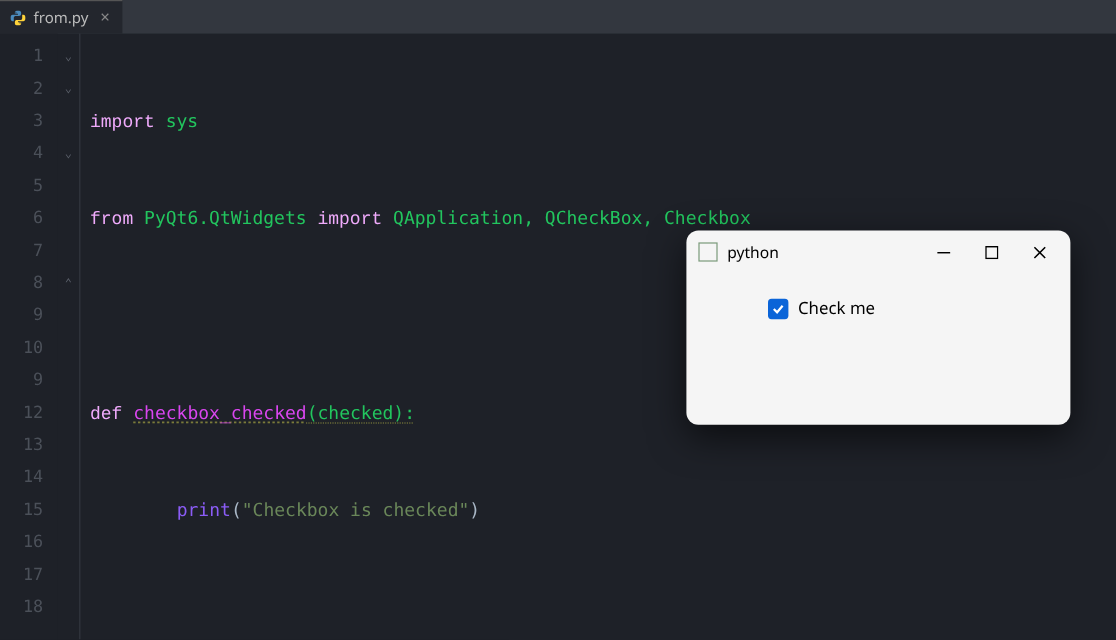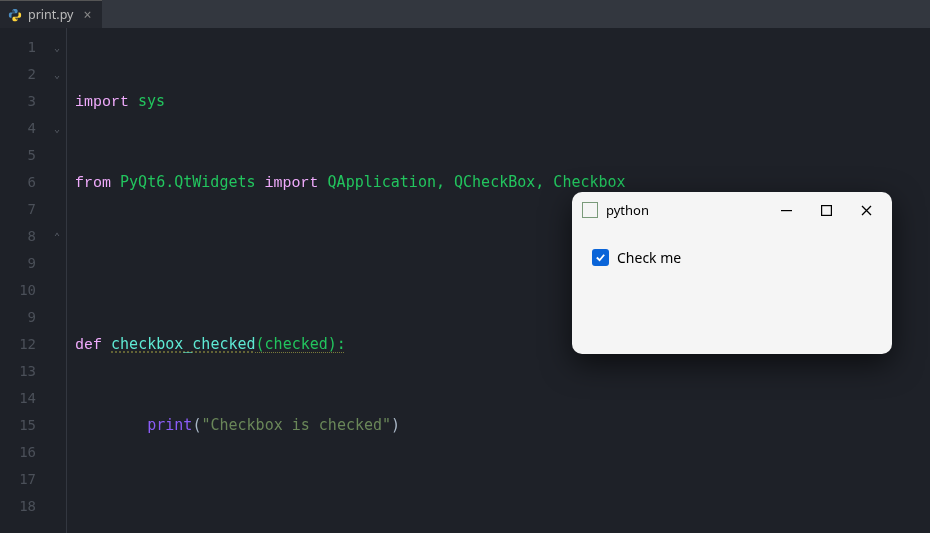--- a/index.html
+++ b/index.html
@@ -66,21 +66,21 @@
     flex: 1;
     padding-top: 6px;
     line-height: 27px;
     white-space: pre;
     font-size: 15px;
     border-left: 1px solid #333740;
     padding-left: 8px;
   }
   .code-line { height: 27px; }
   .kw   { color: #f0abfc; font-family: Liberation Mono, monospace; }       
-  .fn   { color: #5eead4; text-decoration: underline dotted #7a7a3a; text-underline-offset: 3px;}   
+  .fn   { color: #d946ef; text-decoration: underline dotted #7a7a3a; text-underline-offset: 3px;}   
   .str  { color: #6a8759; }       
   .id   { color: #22c55e; }
   .builtin { color: #8b5cf6; }    
   .uline { text-decoration: underline dotted #7a7a3a; text-underline-offset: 3px; text-decoration-thickness:1px;}
 
   .app-window {
     position: absolute;
     left: 572px;
     top: 192px;
     width: 320px;
@@ -112,41 +112,42 @@
   }
   .winbtn svg { width: 11px; height: 11px; }
   .client {
     padding: 20px 20px;
   }
   .cbox {
     display: flex;
     align-items: center;
     gap: 8px;
     font-size: 14px;
+    margin-left: 48px;
   }
   .cbox .box {
     width: 17px; height: 17px;
     background: #0a64d8;
     border-radius: 3px;
     display: flex; align-items: center; justify-content: center;
   }
   .cbox .box svg { width: 11px; height: 11px; }
 </style>
 </head>
 <body>
 
 <div class="tab-bar">
   <div class="tab">
     <span class="py-icon">
       <svg viewBox="0 0 16 16">
           <path fill="#4b8bbe" d="M8 1c-2 0-3 .5-3 2v1h3v1H3c-1.5 0-2 1-2 3s.5 3 2 3h1V8c0-1.5 1-2 2-2h3c1 0 2-.5 2-2V3c0-1.5-1-2-3-2zM6 2.5a.6.6 0 110 1.2.6.6 0 010-1.2z"></path>
           <path fill="#ffd43b" d="M8 15c2 0 3-.5 3-2v-1H8v-1h5c1.5 0 2-1 2-3s-.5-3-2-3h-1v3c0 1.5-1 2-2 2H7c-1 0-2 .5-2 2v1c0 1.5 1 2 3 2zm2-1.7a.6.6 0 110-1.2.6.6 0 010 1.2z"></path>
         </svg>
     </span>
-    <span>print.py</span>
+    <span>from.py</span>
     <span class="close-x">×</span>
   </div>
 </div>
 
 <div class="editor">
   <div class="gutter" id="gutter">
       <div>1</div>
       <div>2</div>
       <div>3</div>
       <div>4</div>

